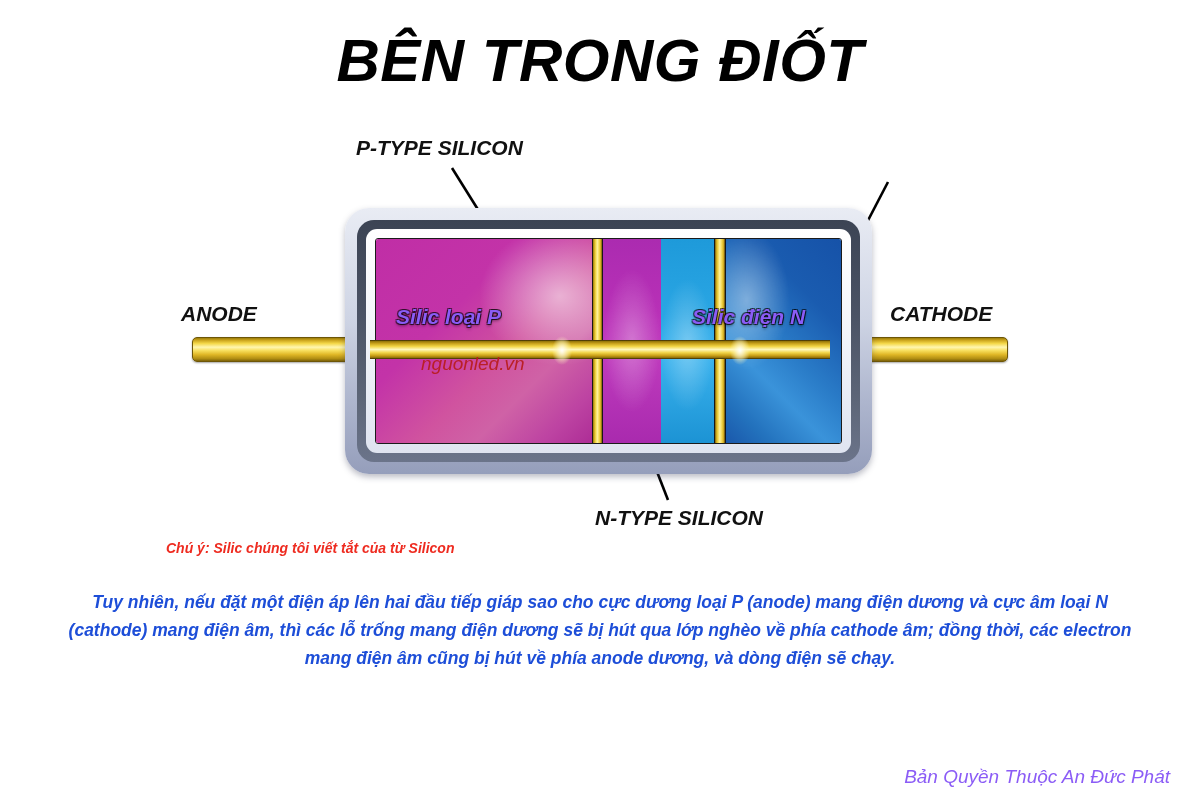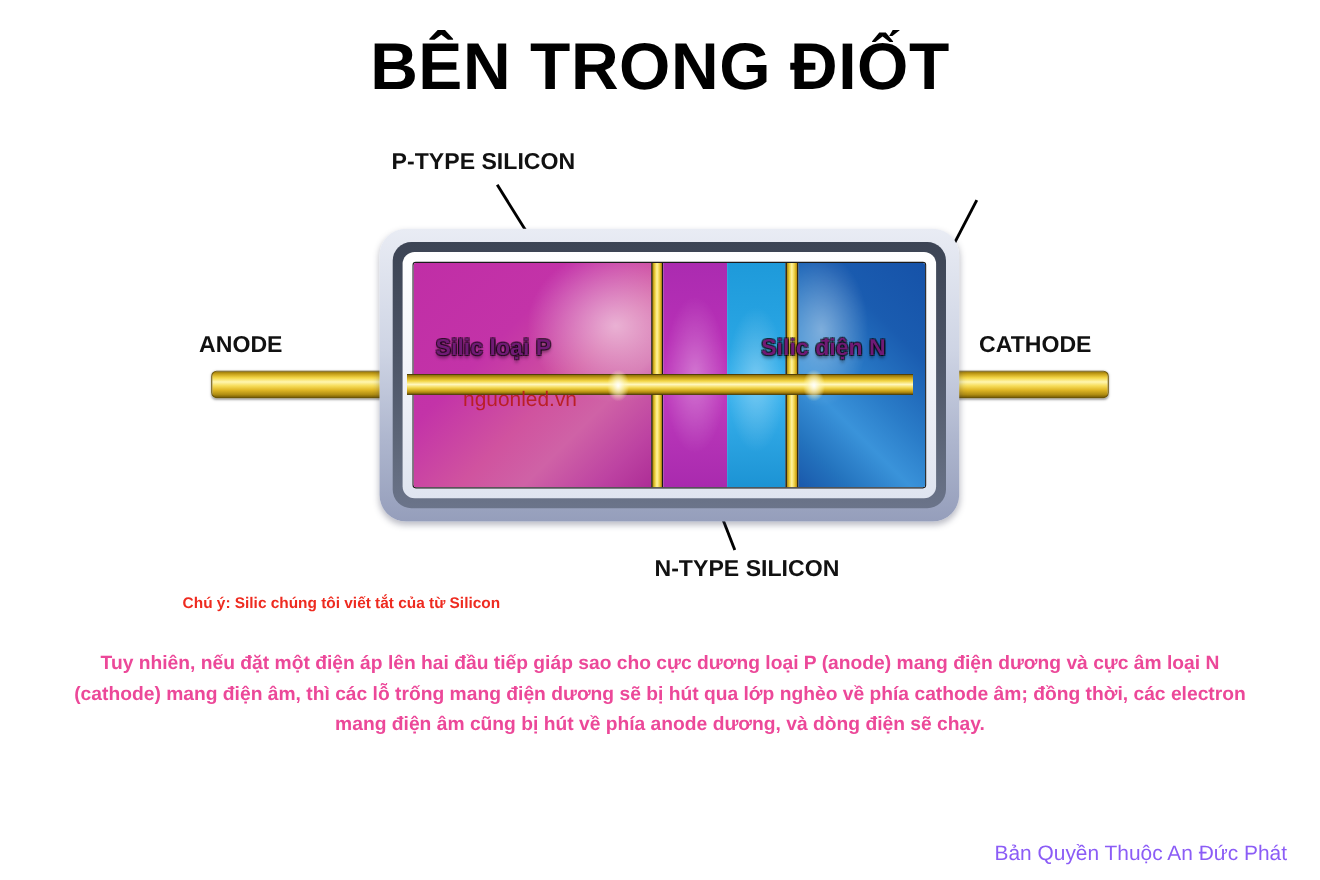--- a/index.html
+++ b/index.html
@@ -9,20 +9,21 @@
   }
   body {
     font-family: "Liberation Sans", sans-serif;
   }
   #stage {
     position: relative;
     width: 1200px;
     height: 800px;
     background: #ffffff;
     overflow: hidden;
+    font-style: italic;
   }
 
   
   .title {
     position: absolute;
     left: 0;
     top: 26px;
     width: 1200px;
     text-align: center;
     font-size: 60px;
@@ -159,21 +160,21 @@
       radial-gradient(ellipse 60% 55% at 18% 30%, rgba(255,255,255,0.40) 0%, rgba(255,255,255,0) 62%),
       linear-gradient(225deg, #1652a8 0%, #1a5cb0 28%, #2a7cc8 52%, #3a93da 68%, #2372bd 86%, #1a58ab 100%);
   }
 
   
   .die-label {
     position: absolute;
     top: 305px;
     font-size: 21px;
     font-weight: bold;
-    color: #701a75;
+    color: #8b5cf6;
     text-shadow:
       -1px -1px 0 rgba(0,0,0,.55),
        1px -1px 0 rgba(0,0,0,.55),
       -1px  1px 0 rgba(0,0,0,.55),
        1px  1px 0 rgba(0,0,0,.55),
        0 2px 3px rgba(0,0,0,.45);
     white-space: nowrap;
     font-family: "Liberation Sans", sans-serif;
   }
   .die-label.p { left: 396px; }
@@ -230,21 +231,21 @@
   }
   .para {
     position: absolute;
     left: 60px;
     top: 588px;
     width: 1080px;
     text-align: center;
     font-size: 17.5px;
     font-weight: bold;
     line-height: 28px;
-    color: #ec4899;
+    color: #1d4ed8;
     font-family: "Liberation Sans", sans-serif;
   }
   .footer {
     position: absolute;
     left: 0;
     top: 766px;
     width: 1170px;
     text-align: right;
     font-size: 19px;
     color: #8b5cf6;

